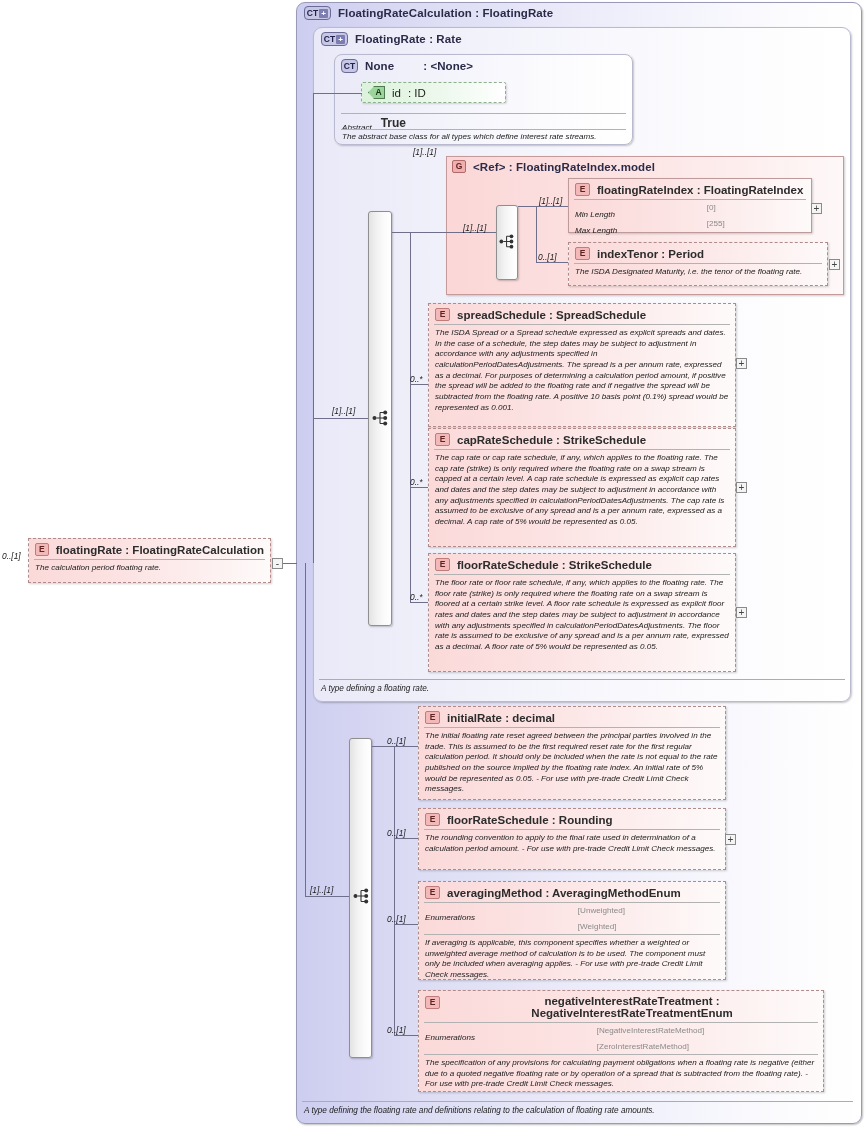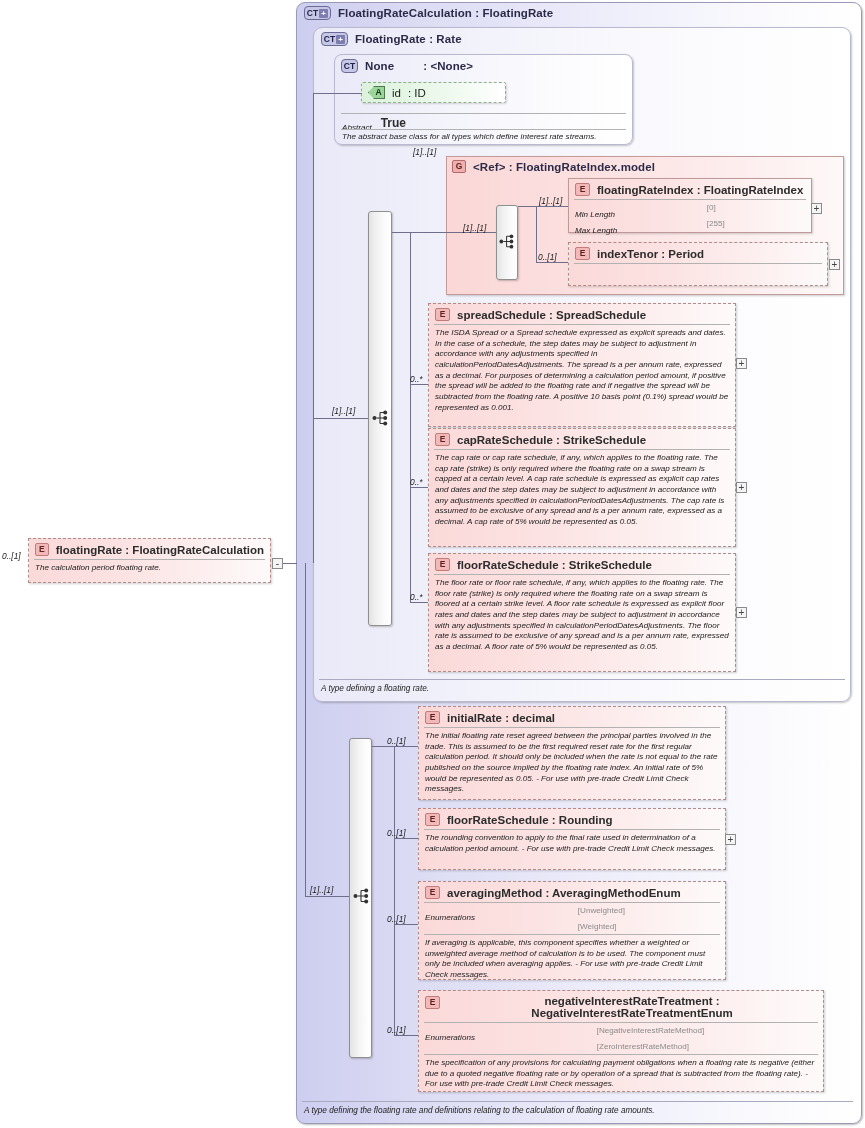--- a/index.html
+++ b/index.html
@@ -359,20 +359,21 @@
     </div>
   </div>
   <div class="expander" style="left:811px; top:203px;">+</div>
 
   <div class="ebox" style="left:568px; top:242px; width:260px; height:44px;">
     <div class="ebox-head">
       <span class="badge badge-e">E</span>
       <span class="ebox-title">indexTenor : Period</span>
     </div>
     <div class="ebox-sep"></div>
+    <div class="ebox-desc">The ISDA Designated Maturity, i.e. the tenor of the floating rate.</div>
   </div>
   <div class="expander" style="left:829px; top:259px;">+</div>
 
   <div class="ln lnh" style="left:410px; top:384px; width:18px;"></div>
   <div class="card" style="left:410px; top:374px;">0..*</div>
 
   <div class="ebox" style="left:428px; top:303px; width:308px; height:124px;">
     <div class="ebox-head">
       <span class="badge badge-e">E</span>
       <span class="ebox-title">spreadSchedule : SpreadSchedule</span>

